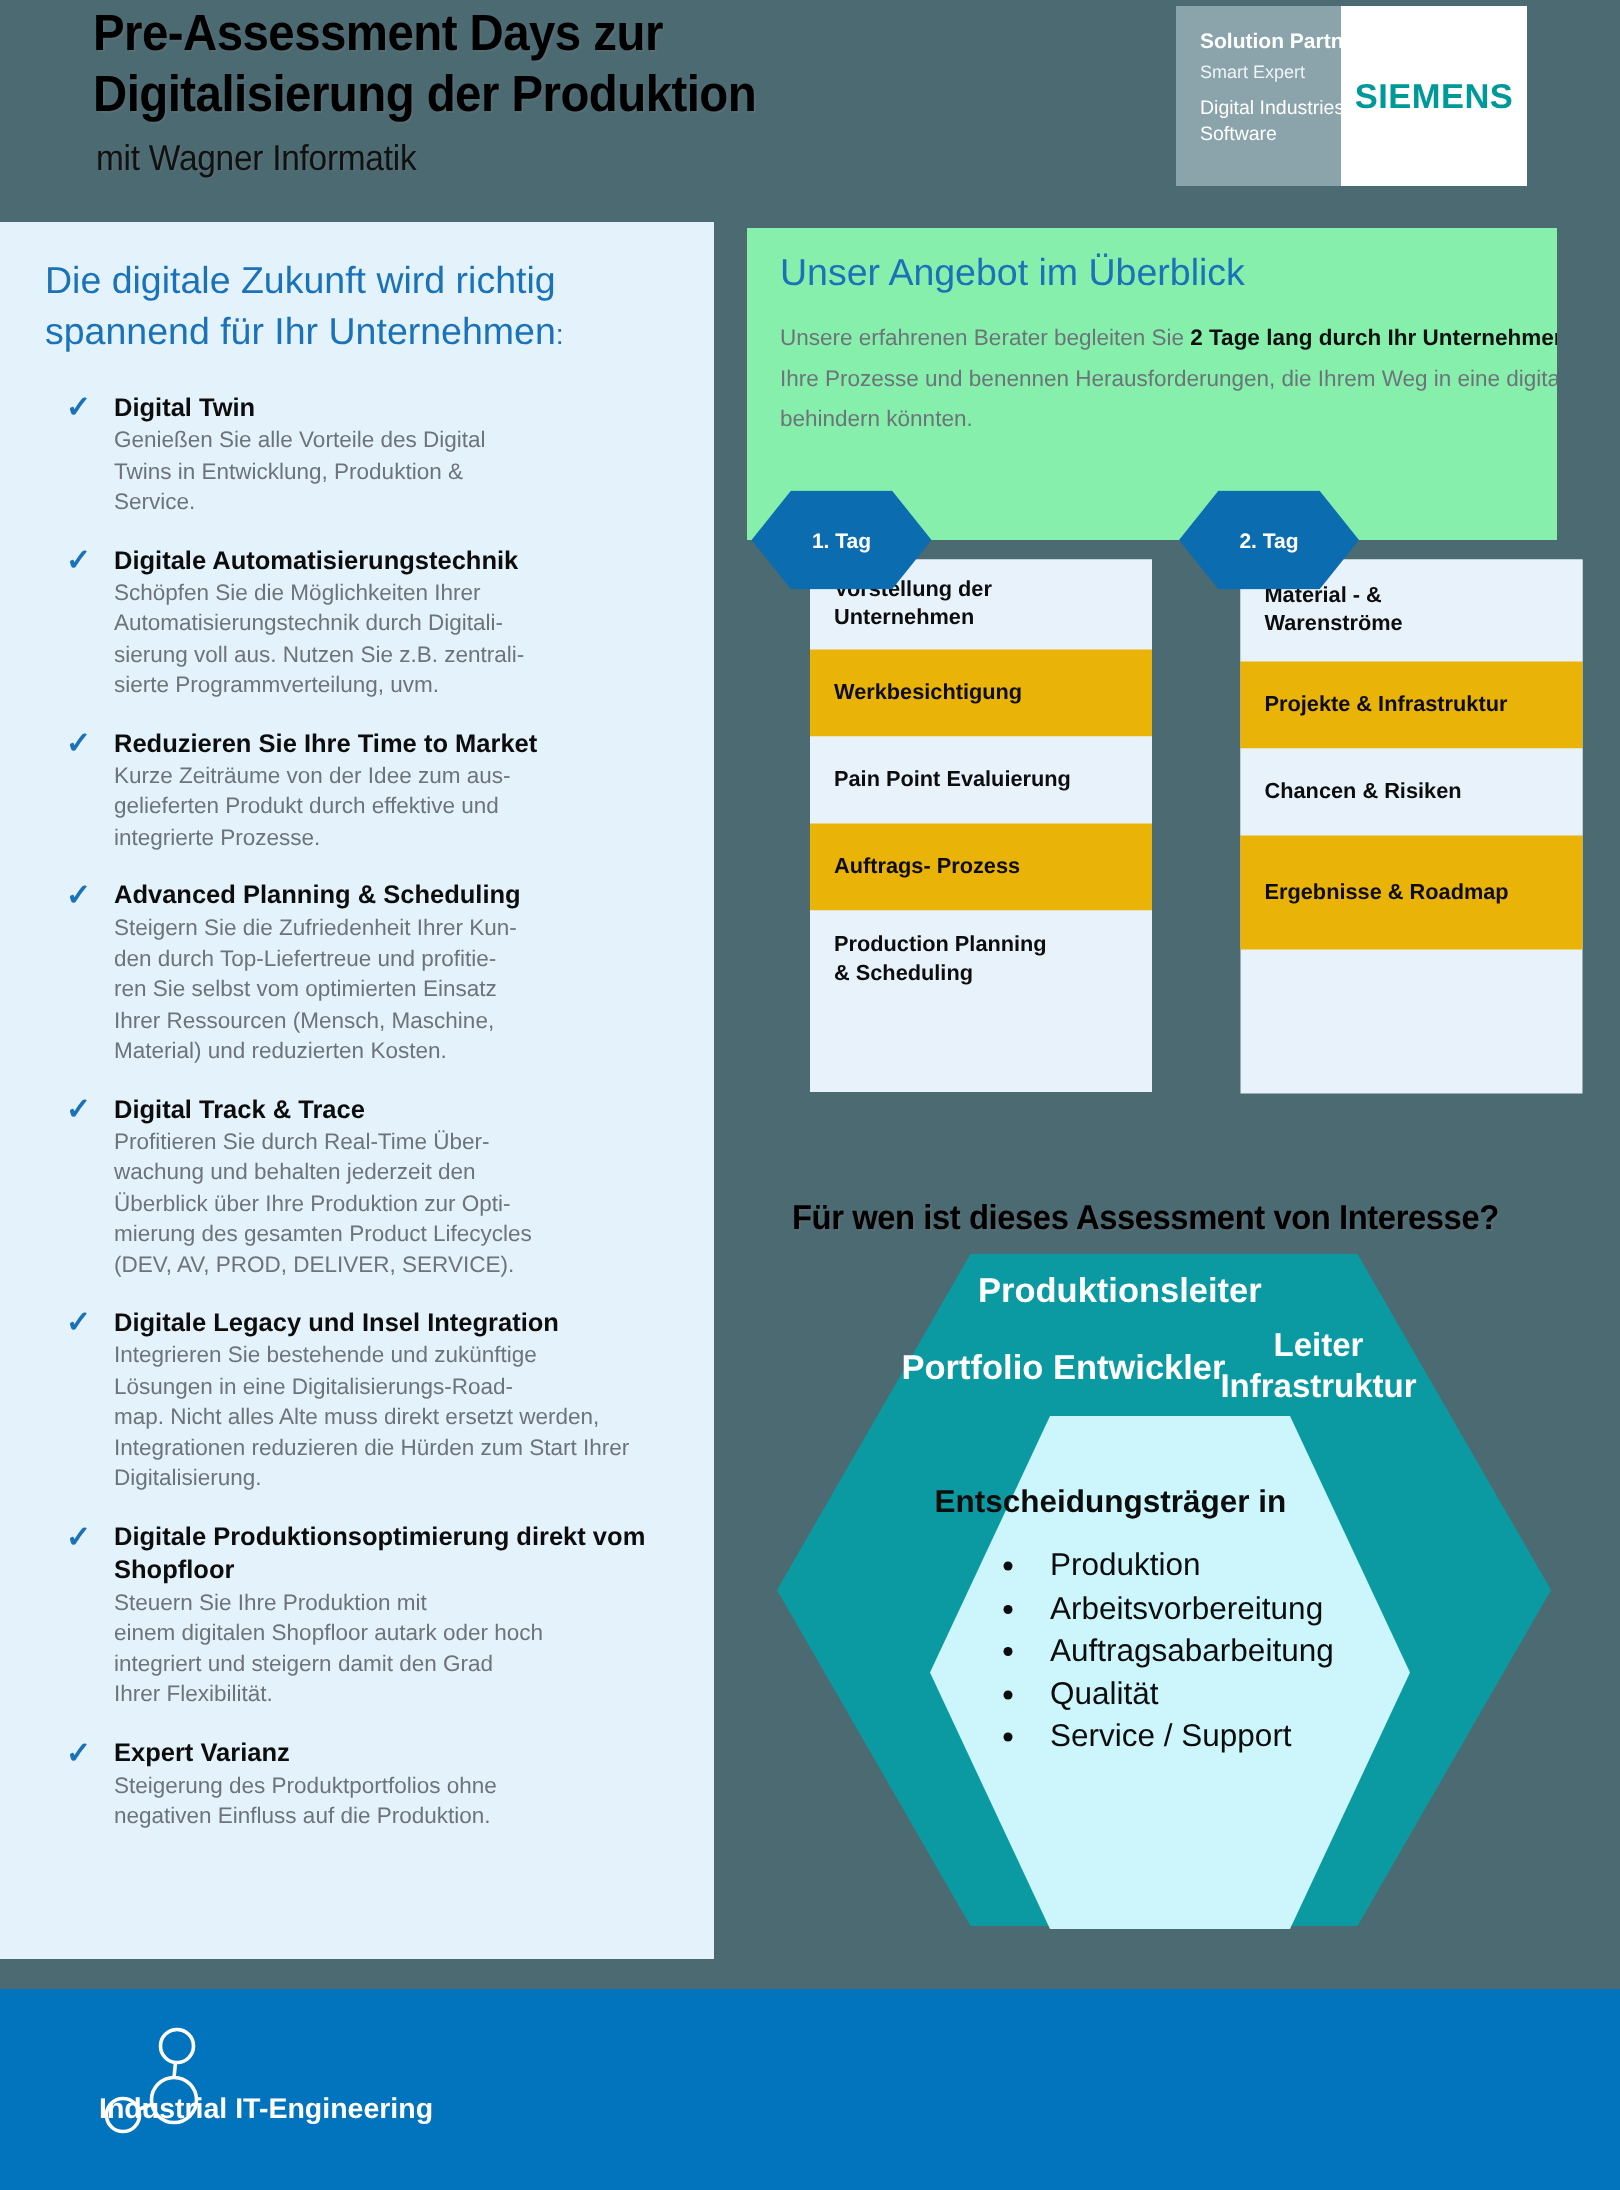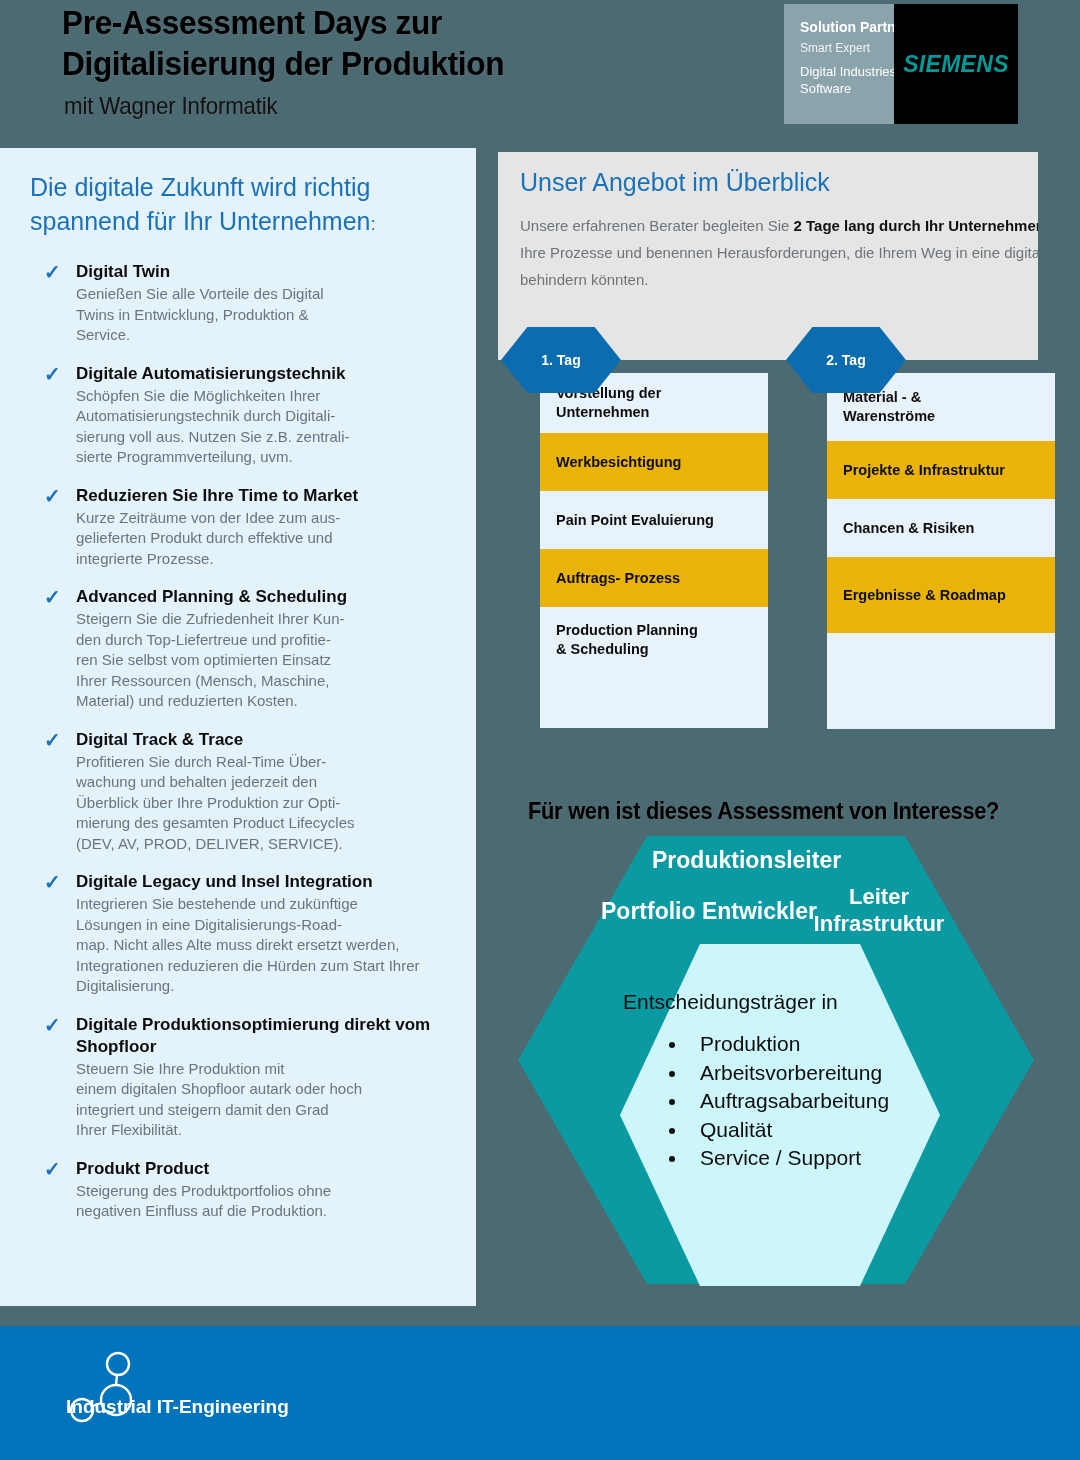--- a/index.html
+++ b/index.html
@@ -56,25 +56,24 @@
     padding: 14px 0 12px 16px;
     box-sizing: border-box;
   }
   .sb-l1 { font-size: 14px; font-weight: bold; line-height: 18px; }
   .sb-l2 { font-size: 12px; font-weight: normal; line-height: 16px; margin-top: 4px; color:#f0f4f5;}
   .sb-l3 { font-size: 13px; font-weight: normal; line-height: 17px; margin-top: 7px; }
   #siemens-logo-box {
     position: absolute;
     left: 894px; top: 4px;
     width: 124px; height: 120px;
-    background: #000000;
+    background: #ffffff;
     display: flex;
     align-items: center;
     justify-content: center;
-    font-style: italic;
   }
   #siemens-logo-box .sl {
     color: #009999;
     font-weight: bold;
     font-size: 23px;
     letter-spacing: 0.3px;
   }
 
   
   #left-panel {
@@ -119,21 +118,21 @@
     font-size: 15px;
     line-height: 20.5px;
     white-space: pre-line;
   }
 
   
   #offer-box {
     position: absolute;
     left: 498px; top: 152px;
     width: 540px; height: 208px;
-    background: #e5e5e5;
+    background: #86efac;
     box-sizing: border-box;
     padding: 16px 22px 0 22px;
     overflow: hidden;
   }
   #offer-title {
     color: #1a72b8;
     font-size: 25px;
     font-weight: normal;
     margin: 0 0 14px 0;
   }
@@ -210,21 +209,21 @@
     line-height: 27px;
   }
   #role-0 { left: 652px; top: 847px; font-size: 23px; }
   #role-1 { left: 601px; top: 898px; font-size: 23px; }
   #role-2 { left: 804px; top: 883px; font-size: 22px; width: 150px; text-align: center; }
   #audience-sub {
     position: absolute;
     left: 623px; top: 990px;
     color: #0d0d0d;
     font-size: 21px;
-    font-weight: normal;
+    font-weight: bold;
   }
   #audience-list {
     position: absolute;
     left: 650px; top: 1030px;
     margin: 0;
     padding-left: 38px;
     color: #0d0d0d;
     font-size: 21px;
     line-height: 28.5px;
   }
@@ -341,21 +340,21 @@
         <div class="feature">
           <span class="check">✓</span>
           <div class="feature-title">Digitale Produktionsoptimierung direkt vom Shopfloor</div>
           <div class="feature-desc">Steuern Sie Ihre Produktion mit
 einem digitalen Shopfloor autark oder hoch
 integriert und steigern damit den Grad
 Ihrer Flexibilität.</div>
         </div>
         <div class="feature">
           <span class="check">✓</span>
-          <div class="feature-title">Produkt Product</div>
+          <div class="feature-title">Expert Varianz</div>
           <div class="feature-desc">Steigerung des Produktportfolios ohne
 negativen Einfluss auf die Produktion.</div>
         </div>
       </div>
   </div>
 
   <div id="offer-box">
     <h3 id="offer-title">Unser Angebot im Überblick</h3>
     <p id="offer-text">
       <span>Unsere erfahrenen Berater begleiten Sie </span><b>2 Tage lang durch Ihr Unternehmen,</b><span> analysieren Ihre Prozesse und benennen Herausforderungen, die Ihrem Weg in eine digitale Zukunft behindern könnten.</span>

